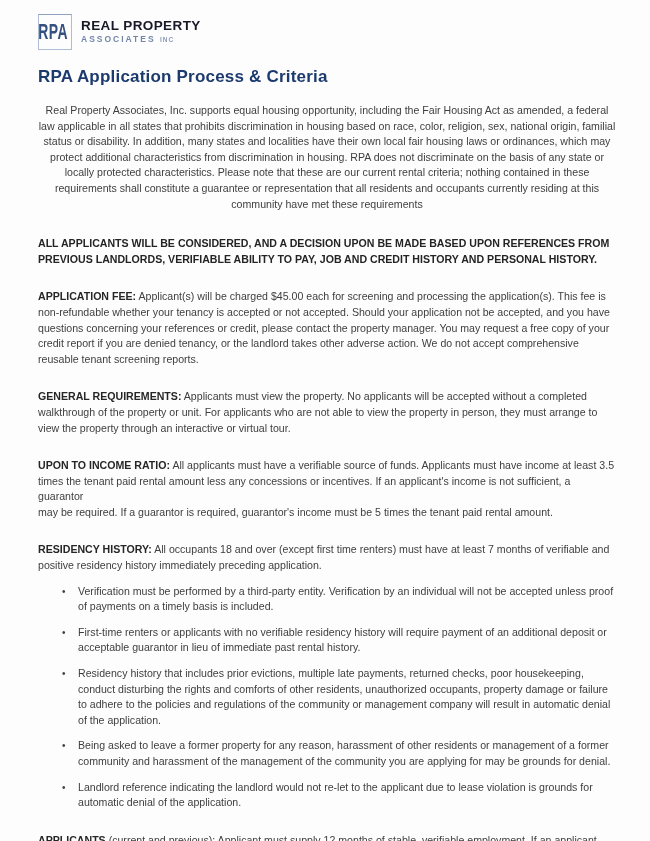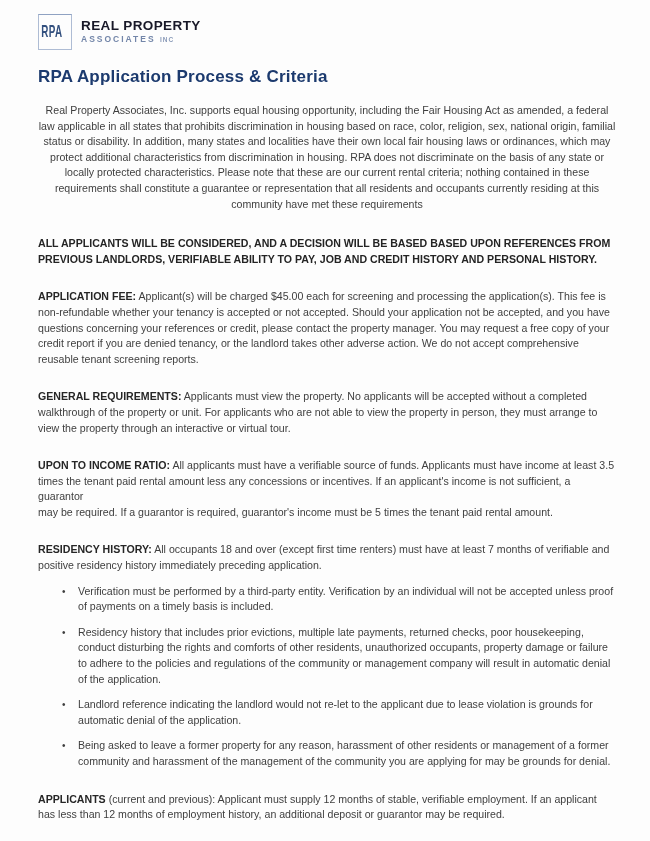--- a/index.html
+++ b/index.html
@@ -29,24 +29,24 @@
     align-items: center;
     gap: 9px;
   }
   .logo-box {
     width: 34px;
     height: 36px;
     border: 1px solid #aebcd4;
     border-top-color: #8fa2c2;
     display: flex;
     align-items: center;
-    justify-content: flex-start;
+    justify-content: flex-end;
     color: #33507e;
     font-weight: bold;
-    font-size: 12px;
+    font-size: 17px;
     letter-spacing: 0.5px;
     transform-origin: center;
   }
   .logo-box span { display:inline-block; transform: scaleY(1.35) scaleX(0.82); }
   .logo-text { display: flex; flex-direction: column; line-height: 1.1; justify-content: space-between; }
   .logo-name {
     font-weight: bold;
     font-size: 13.5px;
     color: #181828;
     letter-spacing: 0.4px;
@@ -117,42 +117,43 @@
           <div class="logo-name">REAL PROPERTY</div>
           <div class="logo-sub"><span>ASSOCIATES</span> <span class="inc">INC</span></div>
         </div>
       </div>
       <h1 class="doc-title">RPA Application Process &amp; Criteria</h1>
     </header>
 
     <main>
       <p class="bodytext intro">Real Property Associates, Inc. supports equal housing opportunity, including the Fair Housing Act as amended, a federal law applicable in all states that prohibits discrimination in housing based on race, color, religion, sex, national origin, familial status or disability. In addition, many states and localities have their own local fair housing laws or ordinances, which may protect additional characteristics from discrimination in housing. RPA does not discriminate on the basis of any state or locally protected characteristics. Please note that these are our current rental criteria; nothing contained in these requirements shall constitute a guarantee or representation that all residents and occupants currently residing at this community have met these requirements</p>
 
-      <p class="notice">ALL APPLICANTS WILL BE CONSIDERED, AND A DECISION WILL BE BASED BASED UPON REFERENCES FROM PREVIOUS LANDLORDS, VERIFIABLE ABILITY TO PAY, JOB AND CREDIT HISTORY AND PERSONAL HISTORY.</p>
+      <p class="notice">ALL APPLICANTS WILL BE CONSIDERED, AND A DECISION UPON BE MADE BASED UPON REFERENCES FROM PREVIOUS LANDLORDS, VERIFIABLE ABILITY TO PAY, JOB AND CREDIT HISTORY AND PERSONAL HISTORY.</p>
 
       <section>
         <p class="bodytext"><strong>APPLICATION FEE:</strong> <span class="sec-body">Applicant(s) will be charged $45.00 each for screening and processing the application(s). This fee is non-refundable whether your tenancy is accepted or not accepted. Should your application not be accepted, and you have questions concerning your references or credit, please contact the property manager. You may request a free copy of your credit report if you are denied tenancy, or the landlord takes other adverse action. We do not accept comprehensive reusable tenant screening reports.</span></p>
       </section>
 
       <section>
         <p class="bodytext"><strong>GENERAL REQUIREMENTS:</strong> <span class="sec-body">Applicants must view the property. No applicants will be accepted without a completed walkthrough of the property or unit. For applicants who are not able to view the property in person, they must arrange to view the property through an interactive or virtual tour.</span></p>
       </section>
 
       <section>
         <p class="bodytext"><strong>UPON TO INCOME RATIO:</strong> <span class="sec-body">All applicants must have a verifiable source of funds. Applicants must have income at least 3.5 times the tenant paid rental amount less any concessions or incentives. If an applicant's income is not sufficient, a guarantor
 may be required. If a guarantor is required, guarantor's income must be 5 times the tenant paid rental amount.</span></p>
       </section>
 
       <section>
         <p class="bodytext"><strong>RESIDENCY HISTORY:</strong> <span class="sec-body">All occupants 18 and over (except first time renters) must have at least 7 months of verifiable and positive residency history immediately preceding application.</span></p>
         <ul class="bullets">
           <li>Verification must be performed by a third-party entity. Verification by an individual will not be accepted unless proof of payments on a timely basis is included.</li>
+          <li>First-time renters or applicants with no verifiable residency history will require payment of an additional deposit or acceptable guarantor in lieu of immediate past rental history.</li>
           <li>Residency history that includes prior evictions, multiple late payments, returned checks, poor housekeeping, conduct disturbing the rights and comforts of other residents, unauthorized occupants, property damage or failure to adhere to the policies and regulations of the community or management company will result in automatic denial of the application.</li>
+          <li>Being asked to leave a former property for any reason, harassment of other residents or management of a former community and harassment of the management of the community you are applying for may be grounds for denial.</li>
           <li>Landlord reference indicating the landlord would not re-let to the applicant due to lease violation is grounds for automatic denial of the application.</li>
-          <li>Being asked to leave a former property for any reason, harassment of other residents or management of a former community and harassment of the management of the community you are applying for may be grounds for denial.</li>
         </ul>
       </section>
 
       <section>
         <p class="bodytext"><strong>APPLICANTS</strong> <span class="sec-body">(current and previous): Applicant must supply 12 months of stable, verifiable employment. If an applicant has less than 12 months of employment history, an additional deposit or guarantor may be required.</span></p>
 
       </section>
     </main>
   </div>
 

